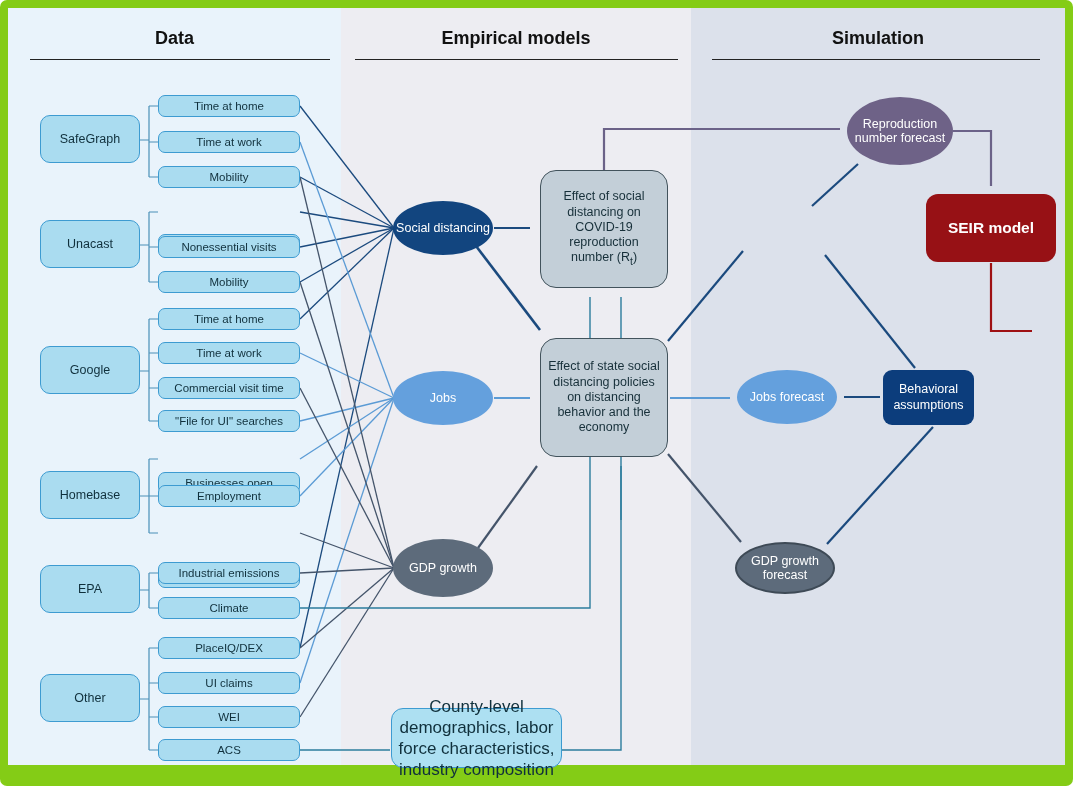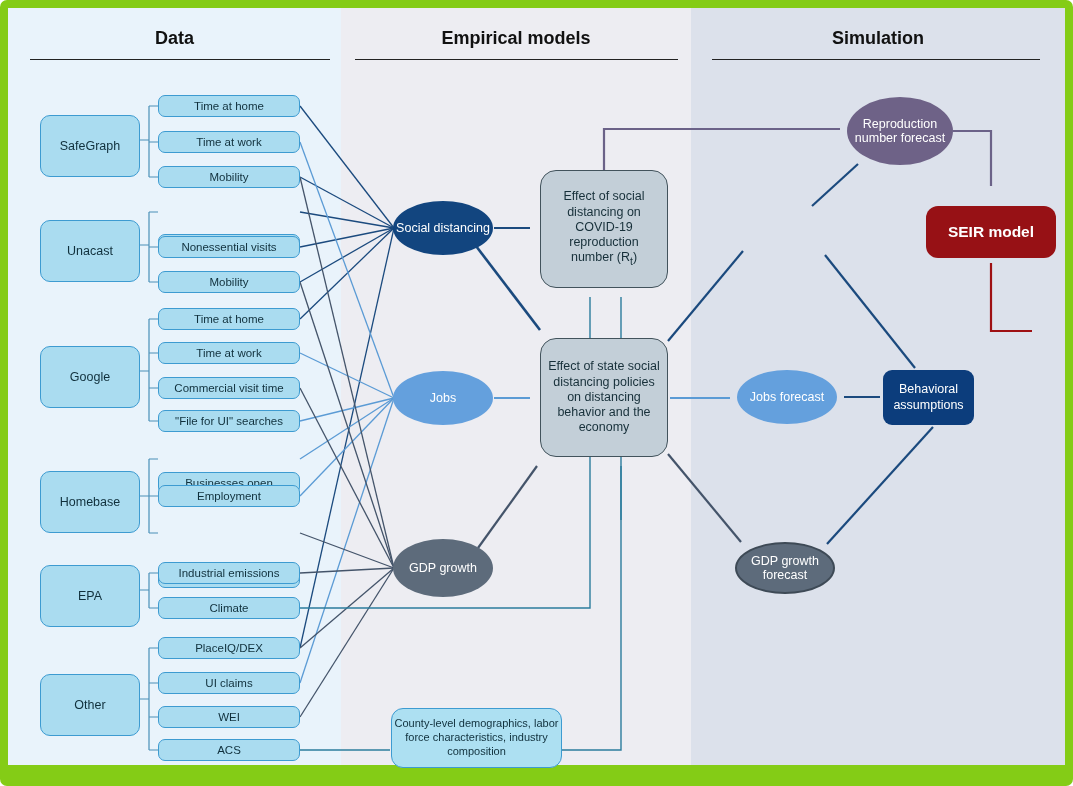--- a/index.html
+++ b/index.html
@@ -5,29 +5,29 @@
   html,body{margin:0;padding:0;background:#ffffff;font-family:"Liberation Sans",sans-serif;}
   #canvas{position:relative;width:1073px;height:786px;background:#84cc16;overflow:hidden;border-radius:7px;}
   .panel{position:absolute;top:8px;height:757px;}
   .panel-data{left:8px;width:333px;background:#e9f3fb;}
   .panel-emp{left:341px;width:350px;background:#ededf2;}
   .panel-sim{left:691px;width:374px;background:#dce1eb;}
   .hdr{position:absolute;top:28px;font-size:18px;font-weight:bold;color:#111;text-align:center;z-index:4;}
   .hdr-line{position:absolute;top:59px;border-top:1.3px solid #222;z-index:4;}
   #edges{position:absolute;left:0;top:0;z-index:2;}
   .node{position:absolute;z-index:3;display:flex;align-items:center;justify-content:center;text-align:center;box-sizing:border-box;}
-  .src{left:40px;width:100px;height:62px;background:#aadcf0;border:1.5px solid #3d9bd1;border-radius:10px;font-size:12.5px;color:#10303c;}
+  .src{left:40px;width:100px;height:48px;background:#aadcf0;border:1.5px solid #3d9bd1;border-radius:10px;font-size:12.5px;color:#10303c;}
   .item{left:158px;width:142px;height:22px;background:#aadcf0;border:1.4px solid #3d9bd1;border-radius:7px;font-size:11.5px;color:#10303c;}
   .ell{border-radius:50%;color:#fff;font-size:12.5px;line-height:1.15;}
   .ell-navy{background:#12457f;}
   .ell-lblue{background:#64a0dd;}
   .ell-gray{background:#5d6b7b;}
   .ell-purple{background:#6e6287;}
   .mbox{background:#c3cfd8;border:1.5px solid #42535c;border-radius:16px;font-size:12.5px;color:#17303a;line-height:1.22;padding:6px;}
-  .demo{background:#ade0f2;border:1.5px solid #3d9bd1;border-radius:12px;font-size:11px;color:#10303c;line-height:1.25;}
+  .demo{background:#ade0f2;border:1.5px solid #3d9bd1;border-radius:12px;font-size:17px;color:#10303c;line-height:1.25;}
   .seir{background:#971115;border-radius:12px;color:#fff;font-size:15.5px;font-weight:bold;}
   .behav{background:#0c3d7c;border-radius:9px;color:#fff;font-size:12.5px;line-height:1.25;}
   svg path{fill:none;}
   .e-navy{stroke:#1b4a7e;}
   .e-lblue{stroke:#5b9bd5;}
   .e-slate{stroke:#44546a;}
   .e-teal{stroke:#2b7c9d;}
   .e-purple{stroke:#6b6288;}
   .e-red{stroke:#9e1013;}
   .w1{stroke-width:1.3px;}
@@ -159,16 +159,16 @@
 
   <div class="node mbox" style="left:540px;top:170px;width:128px;height:118px;">
     <div><span>Effect of social distancing on COVID-19 reproduction number (R</span><sub>t</sub><span>)</span></div>
   </div>
   <div class="node mbox" style="left:540px;top:338px;width:128px;height:119px;">Effect of state social distancing policies on distancing behavior and the economy</div>
   <div class="node demo" style="left:391px;top:708px;width:171px;height:60px;">County-level demographics, labor force characteristics, industry composition</div>
 
   <div class="node ell ell-purple" style="left:847px;top:97px;width:106px;height:68px;">Reproduction number forecast</div>
   <div class="node ell ell-lblue" style="left:737px;top:370px;width:100px;height:54px;">Jobs forecast</div>
   <div class="node ell ell-gray" style="left:735px;top:542px;width:100px;height:52px;border:2px solid #3e4a56;">GDP growth forecast</div>
-  <div class="node seir" style="left:926px;top:206px;width:130px;height:52px;">SEIR model</div>
+  <div class="node seir" style="left:926px;top:194px;width:130px;height:68px;">SEIR model</div>
   <div class="node behav" style="left:883px;top:370px;width:91px;height:55px;">Behavioral assumptions</div>
 
 </div>
 
 </body></html>

